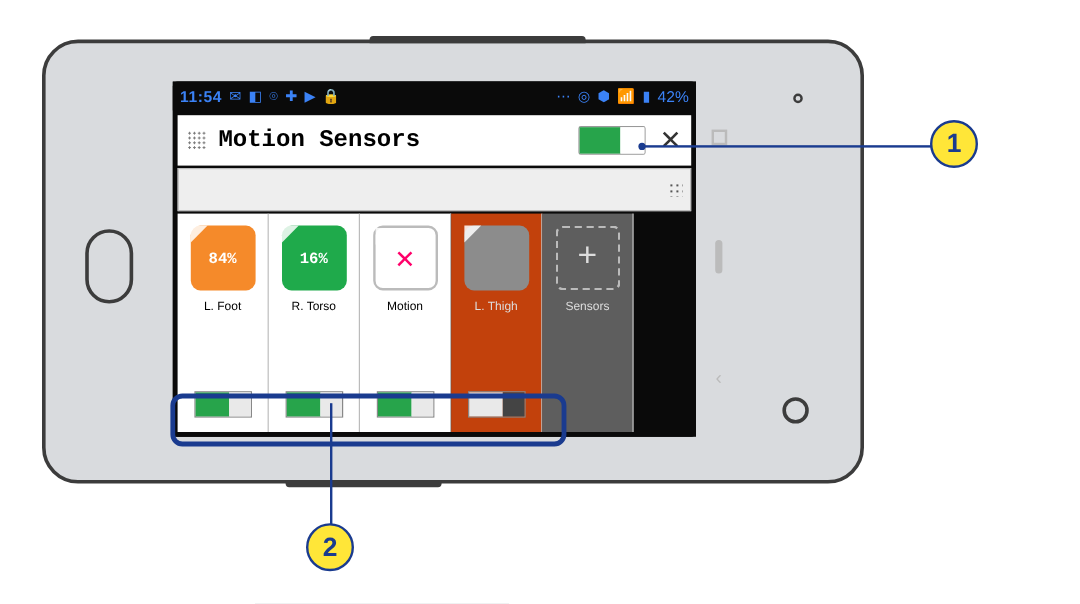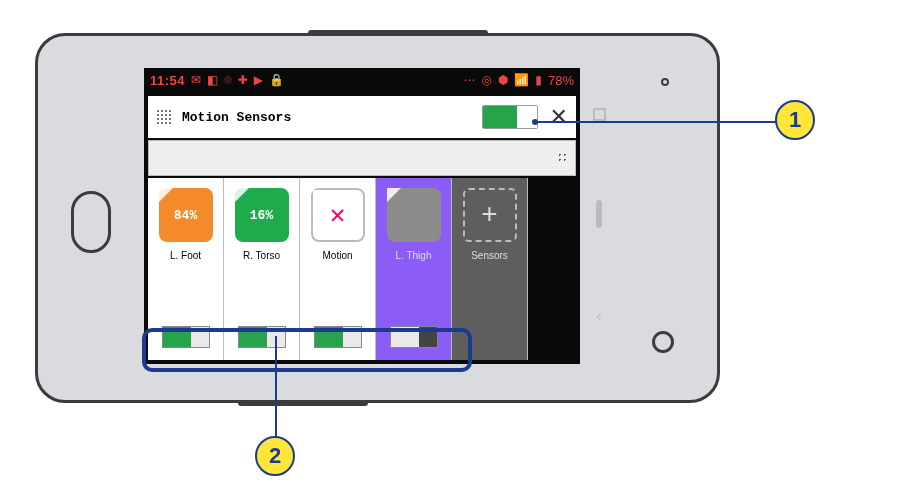--- a/index.html
+++ b/index.html
@@ -46,37 +46,37 @@
   
   .hard-top { position:absolute; left:270px; top:-6px; width:180px; height:6px; background:#3c3c3c; border-radius:3px 3px 0 0;}
   .hard-bot { position:absolute; left:200px; bottom:-6px; width:130px; height:6px; background:#3c3c3c; border-radius:0 0 3px 3px;}
   .speaker-dot { position:absolute; right:48px; top:42px; width:8px; height:8px; border:2px solid #3c3c3c; border-radius:50%;}
   .camera { position:absolute; right:43px; bottom:47px; width:22px; height:22px; border:3px solid #3c3c3c; border-radius:50%;}
   .home-oval { position:absolute; left:33px; top:155px; width:40px; height:62px; border:3px solid #3c3c3c; border-radius:20px;}
 
   
   .status-bar {
     position:absolute; left:0; right:0; top:0; height:24px;
-    background:#0a0a0a; color:#ef4444; font-size:13px; display:flex;
+    background:#0a0a0a; color:#3b82f6; font-size:13px; display:flex;
     align-items:center; padding:0 6px; justify-content:space-between;
   }
   .status-left, .status-right { display:flex; gap:6px; align-items:center;}
   .sb-glyph { font-size:12px; line-height:1;}
   .clock { font-weight:600; letter-spacing:.5px;}
 
   
   .row-title {
     position:absolute; left:4px; right:4px; top:28px; height:42px;
     background:#fff; display:flex; align-items:center; padding:0 8px;
   }
   .grip { width:16px; height:16px; margin-right:10px;
     background:
      radial-gradient(#777 1px, transparent 1px) 0 0/4px 4px;
   }
-  .title-text { font-weight:700; font-family:"Courier New",monospace; font-size:13px;}
+  .title-text { font-weight:700; font-family:"Courier New",monospace; font-size:20px;}
   .title-spacer { flex:1;}
   .main-toggle { width:56px; height:24px; background:#fff; border:1px solid #999; border-radius:2px; display:flex;}
   .main-toggle .on { flex:1; background:#27a44b;}
   .main-toggle .knob { width:20px; background:#fff;}
   .close-x { margin-left:12px; font-size:22px; color:#333; font-weight:300; cursor:pointer;}
 
   .row-assign {
     position:absolute; left:4px; right:4px; top:72px; height:36px;
     background:#eee; border:1px solid #bbb; display:flex; align-items:center;
     justify-content:center; font-size:16px; letter-spacing:1px; font-family:Arial,sans-serif;
@@ -88,21 +88,21 @@
 
   
   .cards {
     position:absolute; left:4px; right:4px; top:110px; bottom:4px;
     display:flex; gap:0;
   }
   .card {
     flex:0 0 76px; background:#fff; border-right:1px solid #bbb;
     display:flex; flex-direction:column; align-items:center;
   }
-  .card.disabled { background:#8b5cf6; }
+  .card.disabled { background:#c2410c; }
   .card.add { background:#5e5e5e; }
   .card .tile {
     width:54px; height:54px; margin-top:10px; border-radius:8px; position:relative;
     display:flex; align-items:center; justify-content:center;
     font-weight:700; color:#fff; font-size:13px; font-family:"Courier New",monospace;
   }
   .tile .fold { position:absolute; left:0; top:0; width:0; height:0;
     border-top:14px solid rgba(255,255,255,.85);
     border-right:14px solid transparent;
   }
@@ -178,21 +178,21 @@
             <span class="sb-glyph">✚</span>
             <span class="sb-glyph">▶</span>
             <span class="sb-glyph">🔒</span>
           </div>
           <div class="status-right">
             <span class="sb-glyph">⋯</span>
             <span class="sb-glyph">◎</span>
             <span class="sb-glyph">⬢</span>
             <span class="sb-glyph">📶</span>
             <span class="sb-glyph">▮</span>
-            <span>78%</span>
+            <span>42%</span>
           </div>
         </div>
 
         <div class="row-title">
           <div class="grip"></div>
           <div class="title-text">Motion Sensors</div>
           <div class="title-spacer"></div>
           <div class="main-toggle">
             <div class="on"></div>
               <div class="knob"></div>

